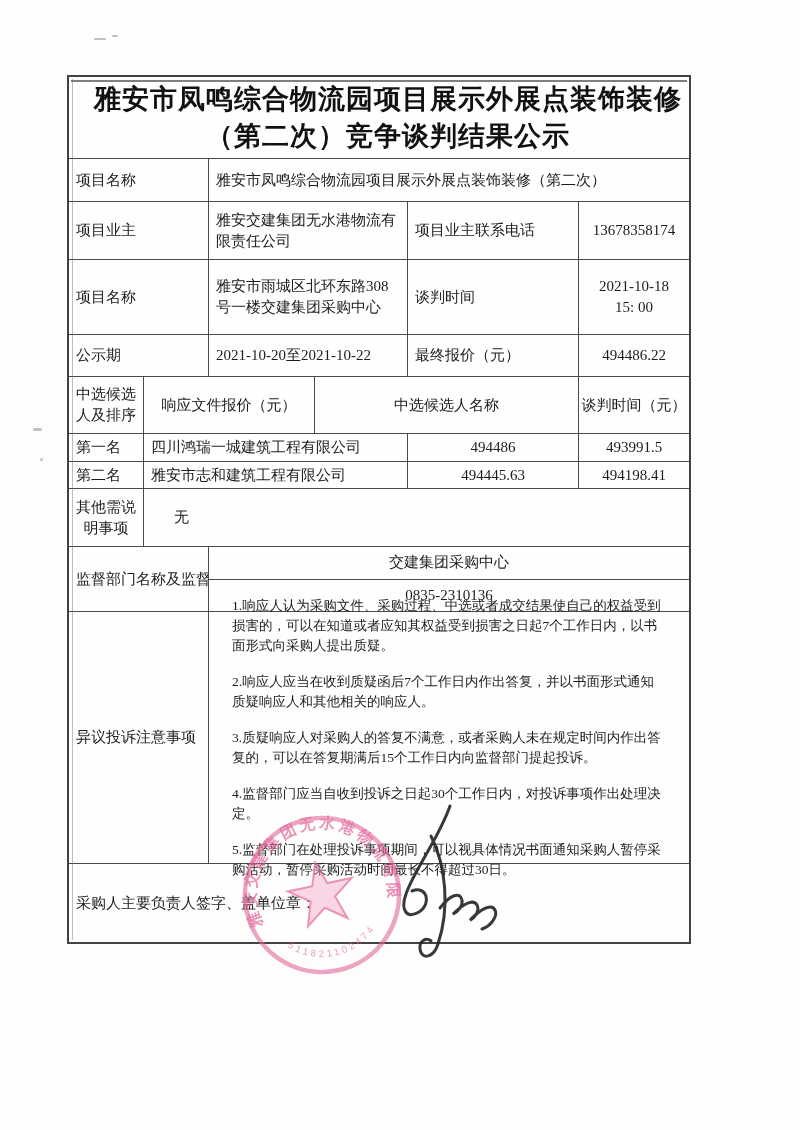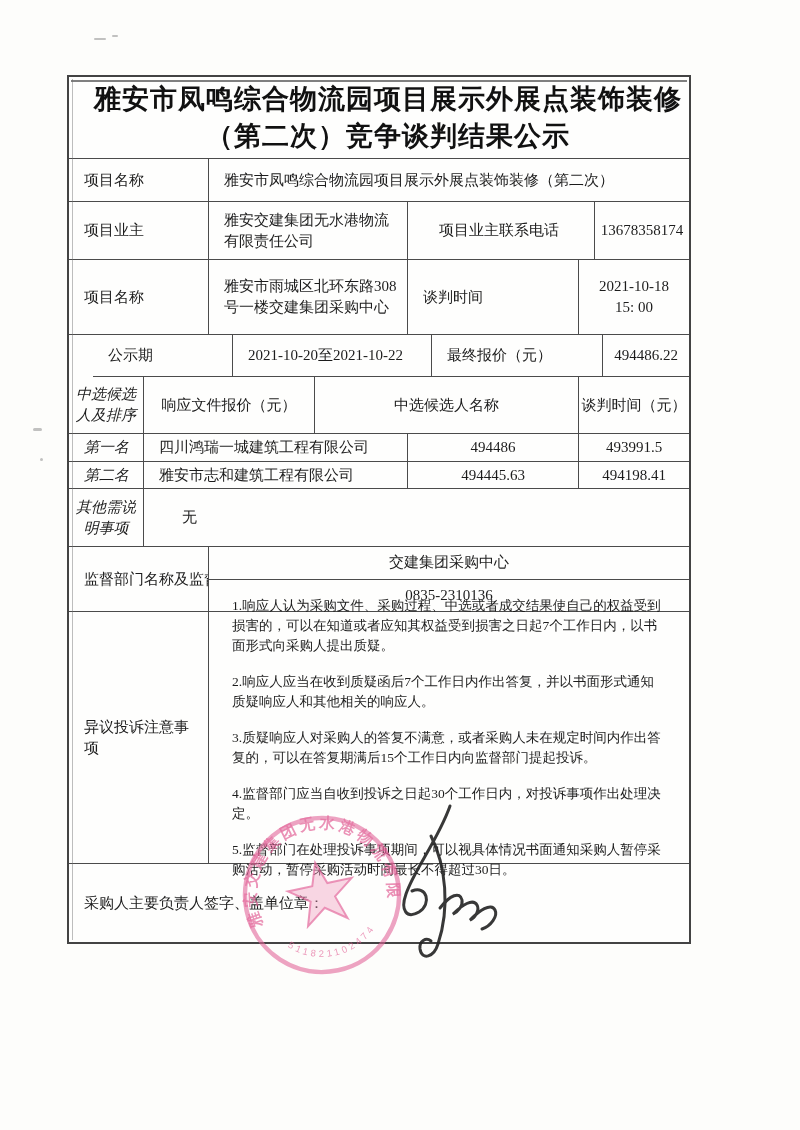--- a/index.html
+++ b/index.html
@@ -14,34 +14,34 @@
   .tbl::before { content:""; position:absolute; top:3px; left:2px; right:2px;
                  height:1.5px; background:rgba(85,85,85,.75); }
   .tbl::after  { content:""; position:absolute; top:2px; bottom:2px; left:3px;
                  width:1px; background:rgba(110,110,110,.45); }
   .row { display:flex; border-bottom:1.5px solid #4b4b4b; position:relative; }
   .row:last-child { border-bottom:none; }
   .cell { border-right:1.5px solid #4b4b4b; display:flex; align-items:center;
           font-size:15px; line-height:21px; }
   .cell:last-child { border-right:none; flex:1; }
   .w-label { width:140px; }       
-  .w-rank  { width:75px;font-style:italic;  }       
+  .w-rank  { width:75px;  }       
   .w-mid   { width:199px; }       
   .w-mid2  { width:264px; }       
   .w-price { width:171px; }       
-  .pl { padding-left:15px; padding-right:6px; }
+  .pl { padding-left:7px; padding-right:6px; }
   .ctr { justify-content:center; text-align:center; }
 
   .row-title { height:82px; align-items:center; justify-content:center; }
   .title-box { width:100%; text-align:center;
                font-family:"Liberation Sans","DejaVu Sans",sans-serif;
                font-weight:bold; font-size:27px; line-height:37px;
                letter-spacing:1px; color:#111; }
   .h-r1 { height:43px; } .h-r2 { height:58px; } .h-r3 { height:75px; }
-  .h-r4 { height:42px;margin-left:24px; } .h-hdr{ height:57px; } .h-c1 { height:28px; }
+  .h-r4 { height:42px; } .h-hdr{ height:57px; } .h-c1 { height:28px; }
   .h-c2 { height:27px; } .h-oth{ height:58px;gap:23px; } .h-sup{ height:65px; }
   .h-notes { height:252px; } .h-sign { height:78px; }
 
   .wrap-narrow { text-align:center; padding:0 4px; }
   .two-line { display:block; width:100%;padding-left:18px; }
   .sup-label { white-space:nowrap; overflow:hidden; }
   .sup-stack { flex-direction:column; align-items:stretch; padding:0; }
   .sup-sub { flex:1; display:flex; align-items:center; justify-content:center;
              font-size:15px; }
   .sup-sub:first-child { border-bottom:1.5px solid #4b4b4b; }
@@ -86,21 +86,21 @@
     </div>
 
     <div class="row h-r1">
       <div class="cell w-label pl">项目名称</div>
       <div class="cell pl">雅安市凤鸣综合物流园项目展示外展点装饰装修（第二次）</div>
     </div>
 
     <div class="row h-r2">
       <div class="cell w-label pl">项目业主</div>
       <div class="cell w-mid pl">雅安交建集团无水港物流有限责任公司</div>
-      <div class="cell w-price pl" style="width:171px;flex:none;margin-left:16px;">项目业主联系电话</div>
+      <div class="cell w-price pl" style="width:171px;flex:none;">项目业主联系电话</div>
       <div class="cell ctr">13678358174</div>
     </div>
 
     <div class="row h-r3">
       <div class="cell w-label pl">项目名称</div>
       <div class="cell w-mid pl">雅安市雨城区北环东路308号一楼交建集团采购中心</div>
       <div class="cell w-price pl" style="width:171px;flex:none;">谈判时间</div>
       <div class="cell ctr time-cell">
         <span>2021-10-18</span>
         <span>15: 00</span>

